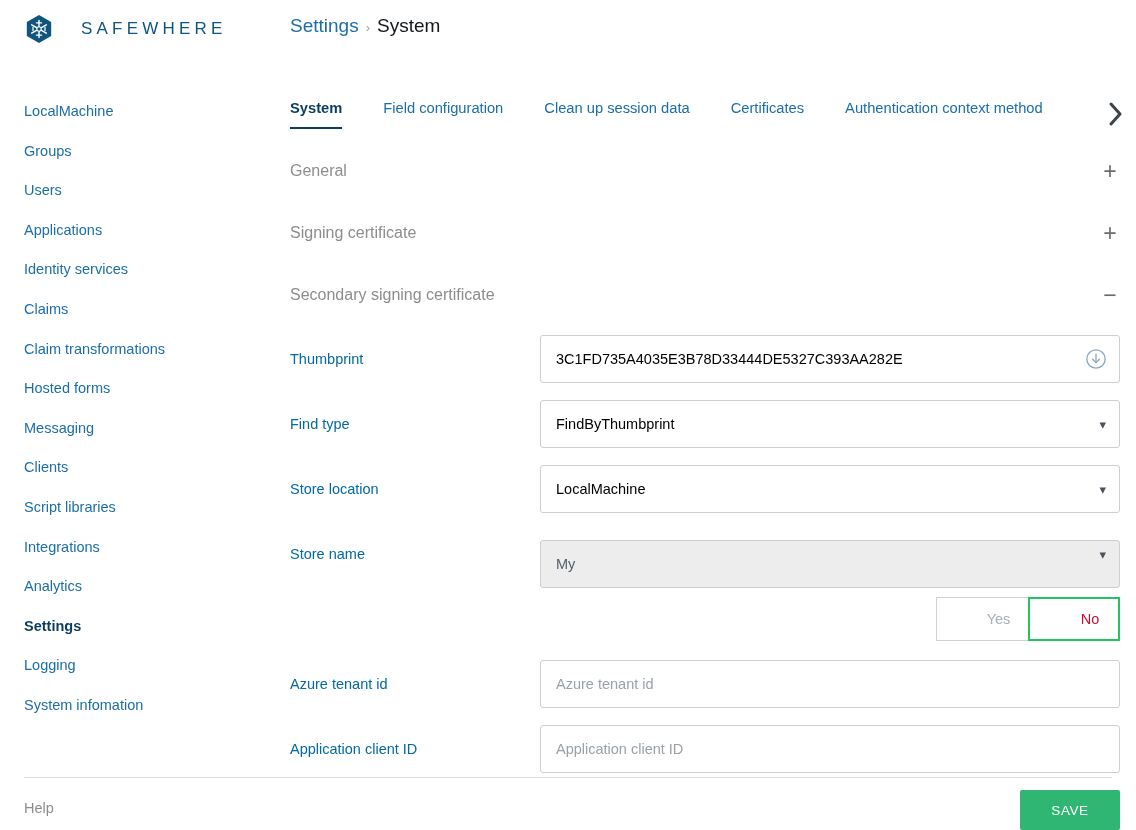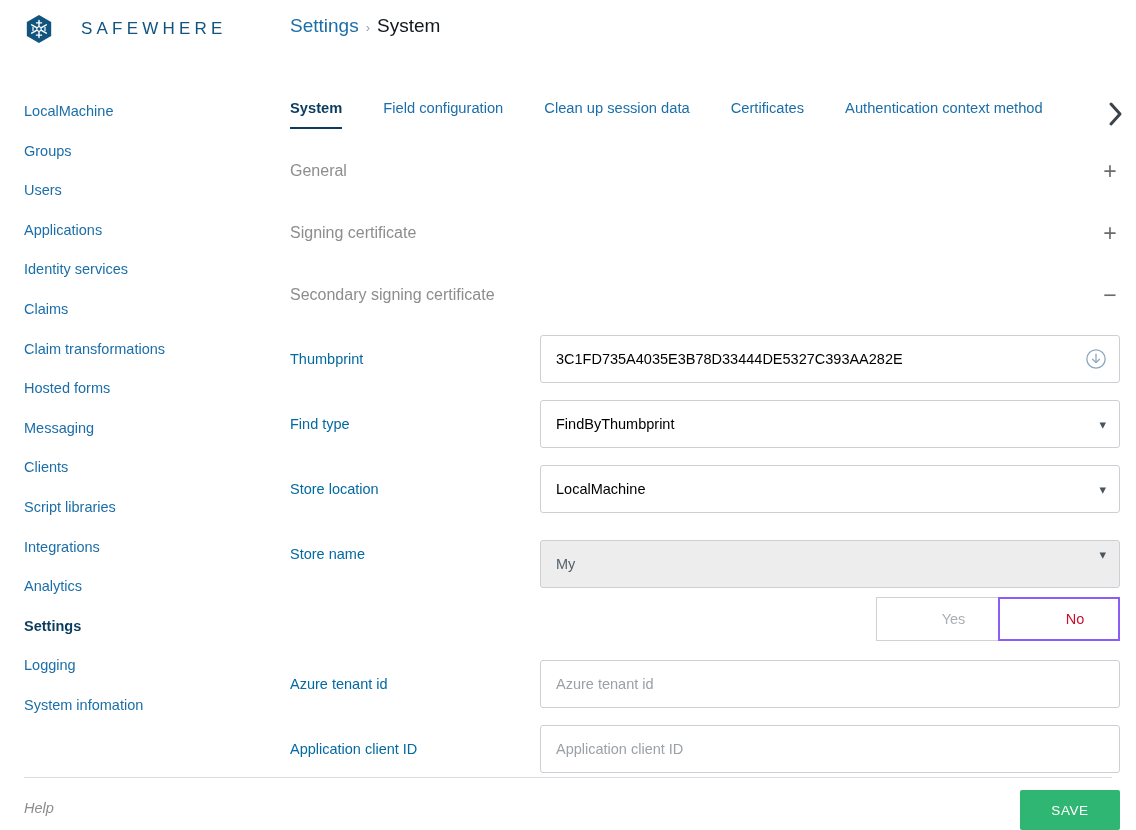--- a/index.html
+++ b/index.html
@@ -133,42 +133,42 @@
     position: absolute; right: 13px; top: 50%;
     transform: translateY(-50%);
     width: 22px; height: 22px; cursor: pointer;
   }
 
   
   .segmented {
     display: flex; justify-content: flex-end;
   }
   .seg {
-    width: 122px; height: 44px;
+    width: 92px; height: 44px;
     display: flex; align-items: center; justify-content: center;
     font-size: 14.5px; cursor: pointer;
     background: #ffffff;
     padding-left: 32px;
   }
   .seg.off {
     border: 1px solid #cfd3d6; border-right: none;
     color: #a8afb5;
   }
   .seg.on {
-    border: 2px solid #8b5cf6; color: #c8102e;
+    border: 2px solid #22c55e; color: #c8102e;
   }
 
   
   .footer-divider {
     position: absolute; left: 24px; top: 777px;
     width: 1088px; height: 1px; background: #d8dcdf;
   }
   .help-link {
     position: absolute; left: 24px; top: 800px;
-    font-size: 14.5px; color: #8d8d8d; cursor: pointer; font-style: italic;
+    font-size: 14.5px; color: #8d8d8d; cursor: pointer;
   }
   .save-btn {
     position: absolute; left: 1020px; top: 790px;
     width: 100px; height: 40px;
     background: #2eb672; border: none; border-radius: 2px;
     color: #ffffff; font-size: 13.5px; letter-spacing: 0.6px;
     font-family: Liberation Sans, sans-serif;
     cursor: pointer;
   }
 </style>

